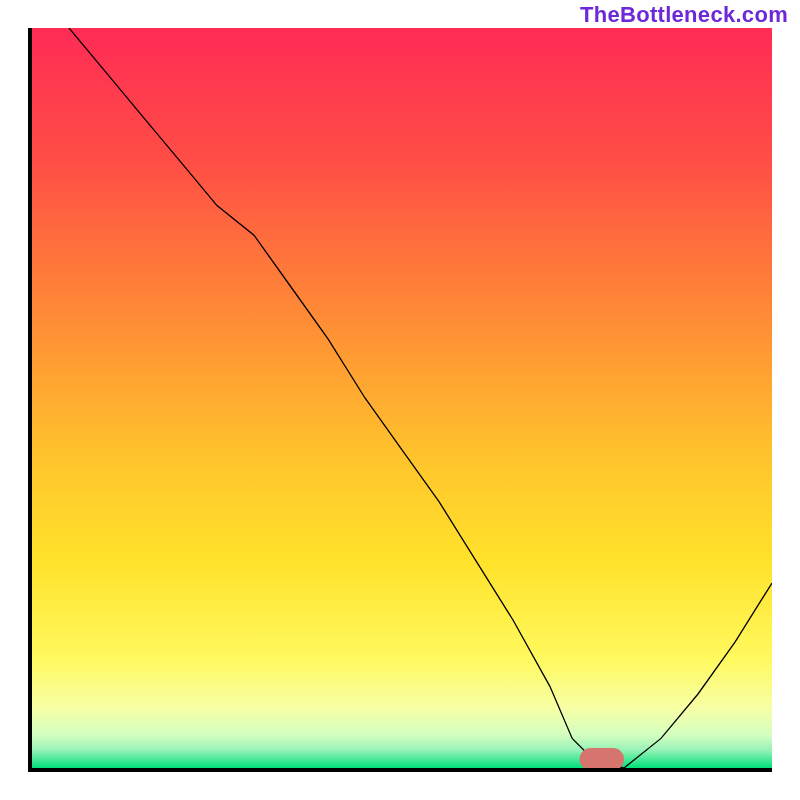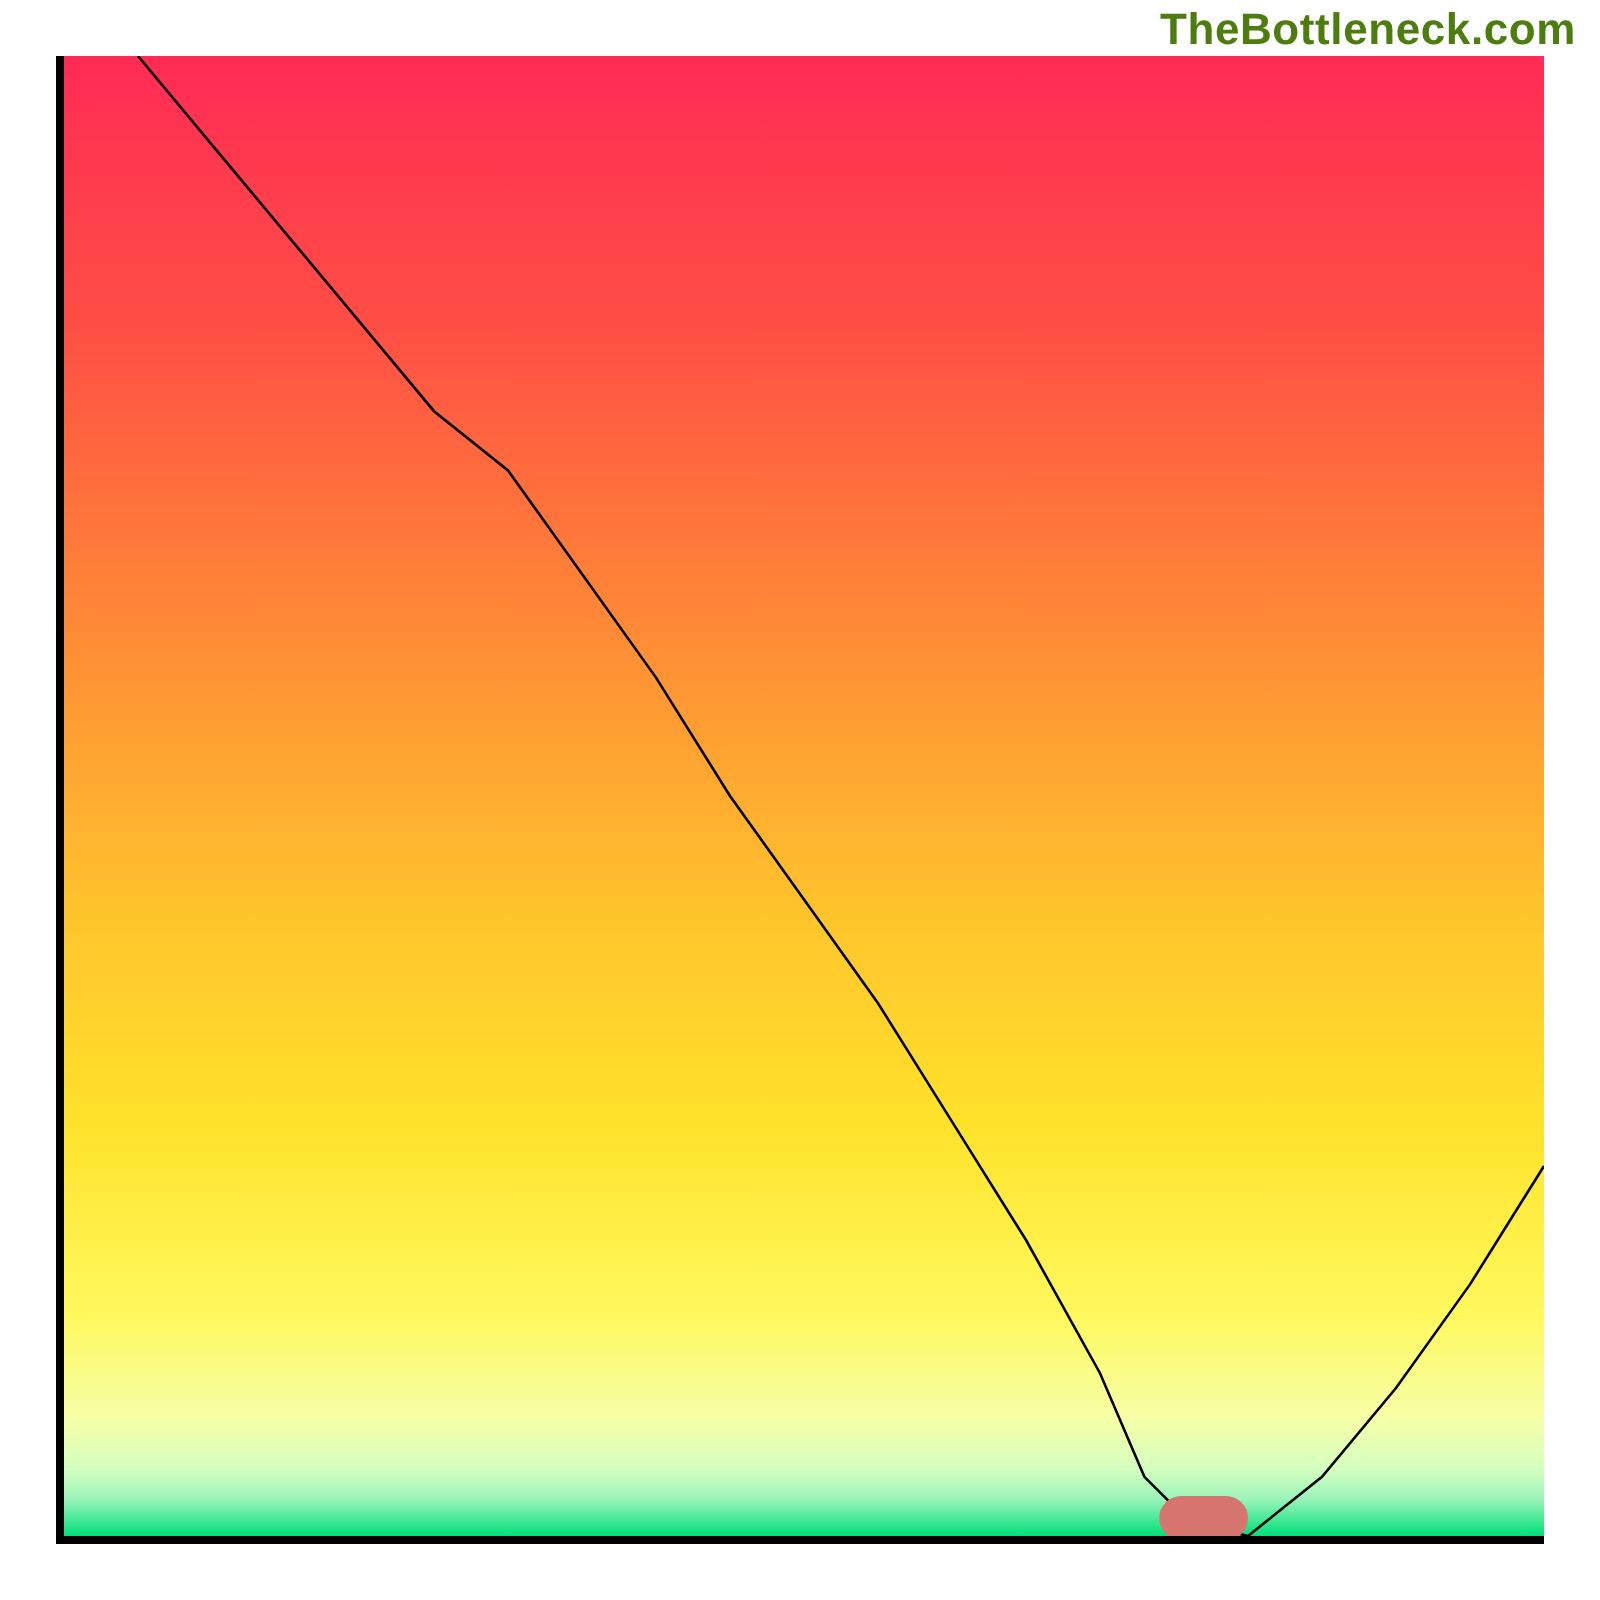--- a/index.html
+++ b/index.html
@@ -15,21 +15,21 @@
     position: relative;
     width: 800px;
     height: 800px;
   }
   .watermark {
     position: absolute;
     top: 2px;
     right: 12px;
     font-size: 22px;
     font-weight: 600;
-    color: #4d7c0f;
+    color: #6d28d9;
     letter-spacing: 0.3px;
   }
   .plot {
     position: absolute;
     left: 28px;
     top: 28px;
     width: 744px;   
     height: 744px;
     
     border-left: 4px solid #000;

